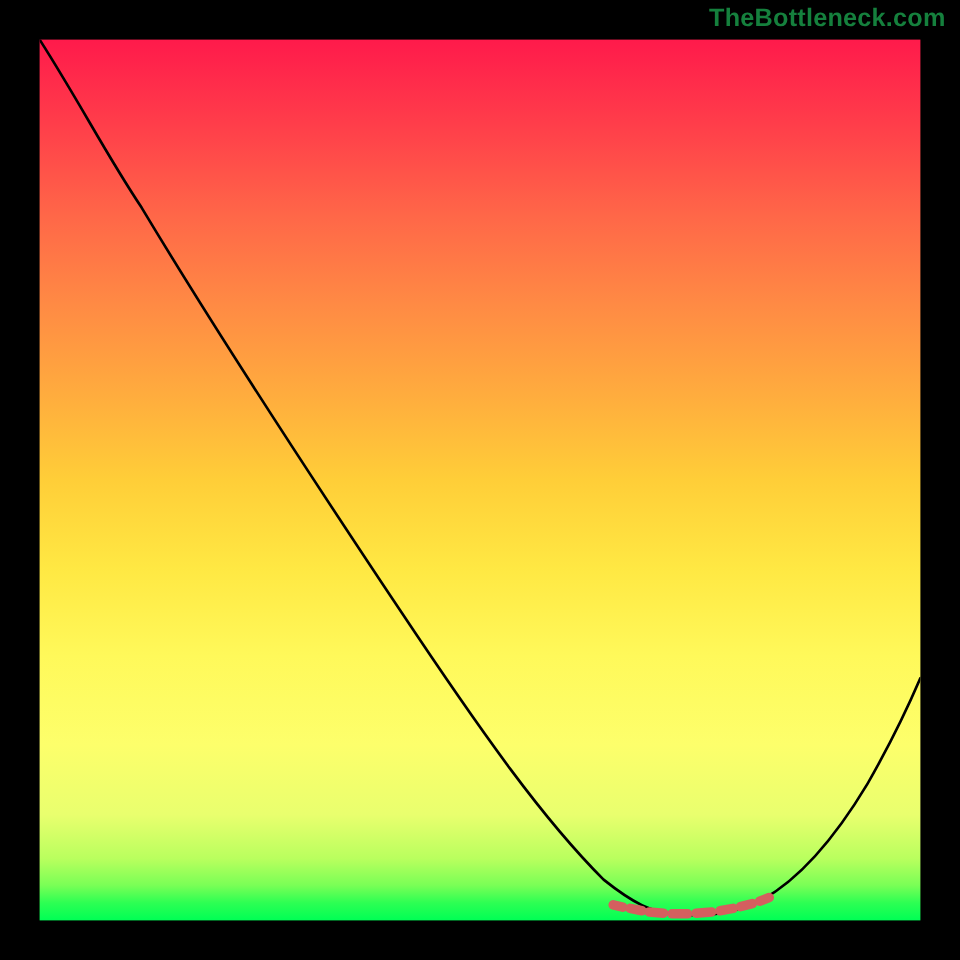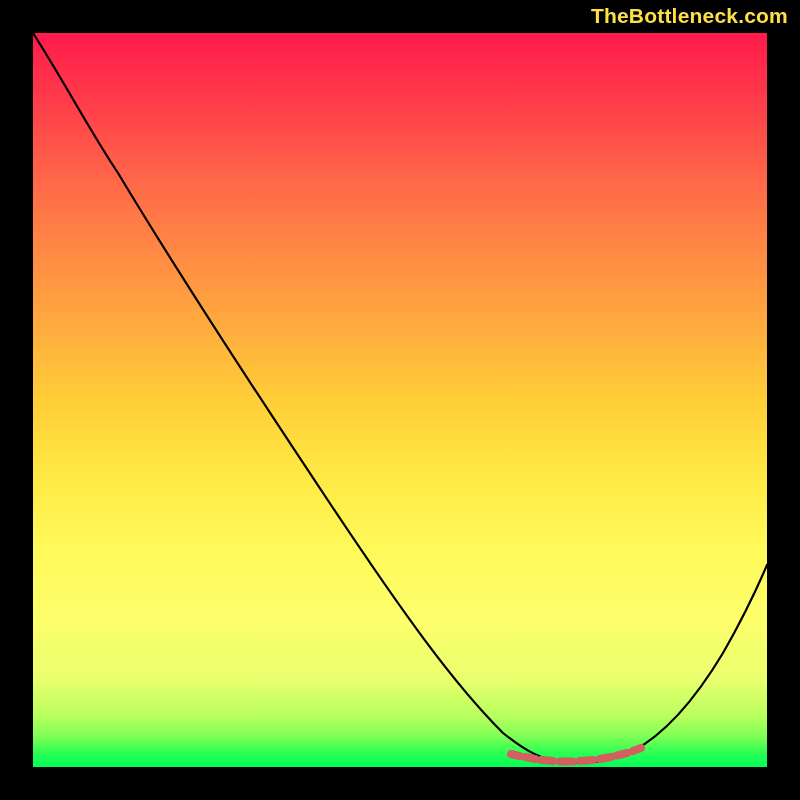--- a/index.html
+++ b/index.html
@@ -10,21 +10,21 @@
     position: relative;
     width: 800px;
     height: 800px;
     background: #000;
   }
 
   .watermark {
     position: absolute;
     top: 4px;
     right: 12px;
-    color: #fde047;
+    color: #15803d;
     font-size: 21px;
     font-weight: 600;
     letter-spacing: 0.2px;
     z-index: 10;
   }
 
   .plot {
     position: absolute;
     left: 33px;
     top: 33px;

